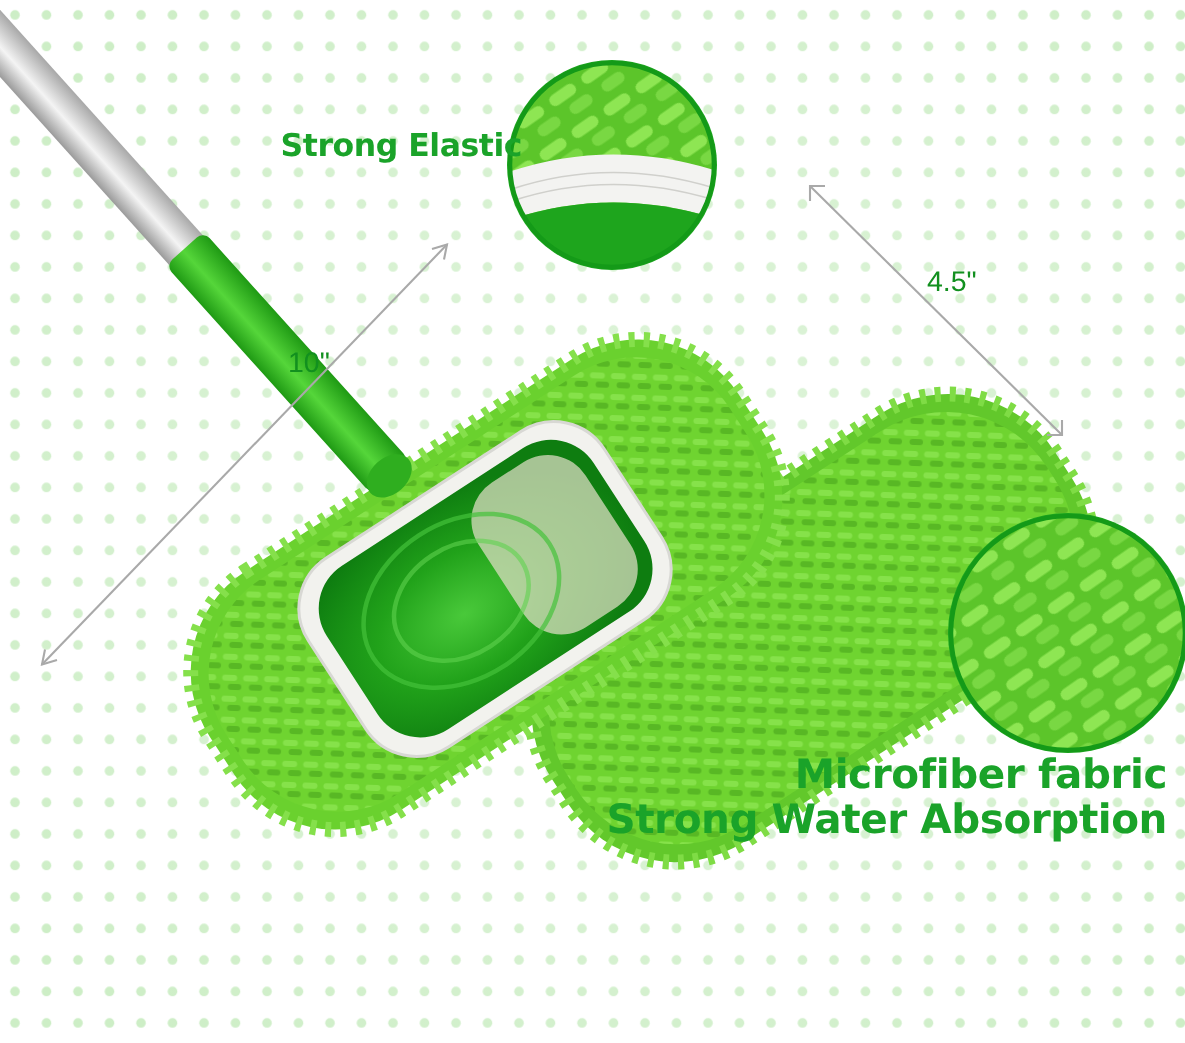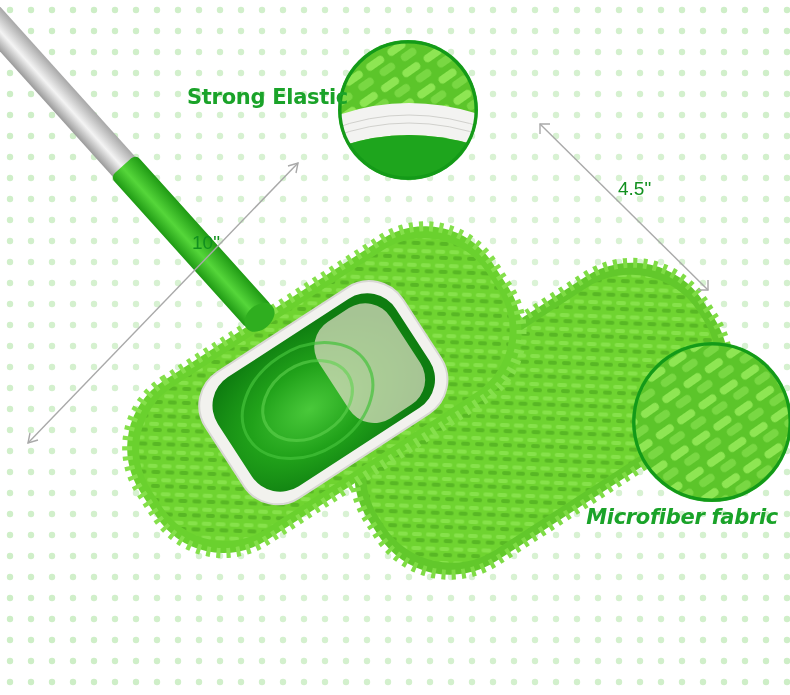--- a/index.html
+++ b/index.html
@@ -110,19 +110,20 @@
       <rect x="630" y="340" width="170" height="170" fill="url(#fiberBig)"></rect>
     </g>
     <circle cx="712" cy="422" r="78" fill="none" stroke="#149a18" stroke-width="3"></circle>
   </g>
 </svg>
 
 <div class="label" style="right:442px;top:82px;font-size:21px;line-height:30px;">
   <span>Strong Elastic</span>
 </div>
 
-<div class="label" style="right:12px;top:502px;font-size:21px;line-height:30px;font-style:italic;">
+<div class="label" style="right:12px;top:502px;font-size:27px;line-height:30px;">
   <span>Microfiber fabric</span>
+  <span>Strong Water Absorption</span>
 </div>
 
 <div class="dim" style="left:192px;top:232px;">10"</div>
 <div class="dim" style="left:618px;top:178px;">4.5"</div>
 </div>
 
 </body></html>

